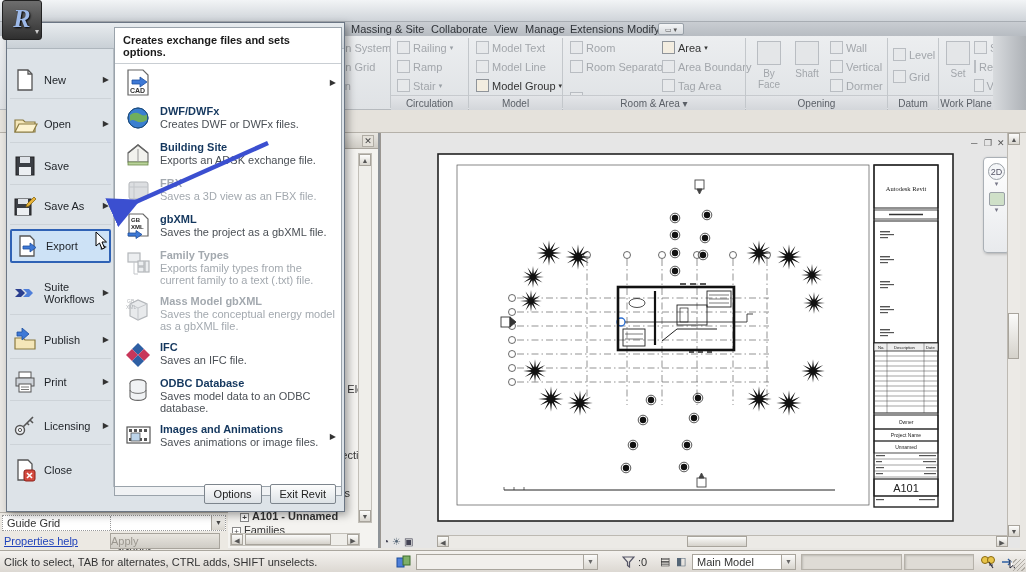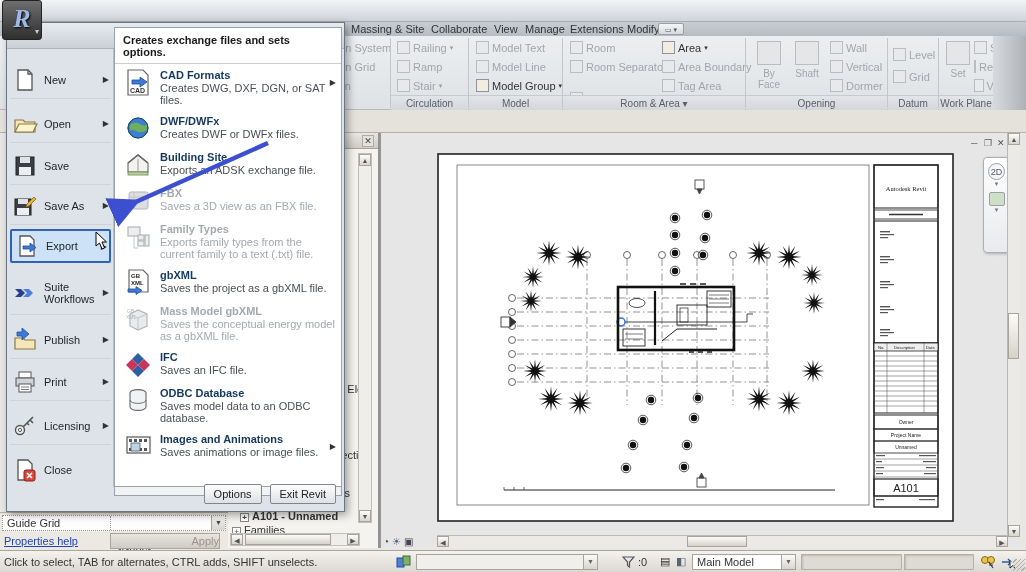--- a/index.html
+++ b/index.html
@@ -57,21 +57,21 @@
   .sbtn { position:absolute; width:12px; height:12px; background:linear-gradient(#fdfdfc,#d8d5ce); border:1px solid #a8a49c; font-size:7px; text-align:center; line-height:11px; color:#555; }
   #bhscroll { position:absolute; left:2px; bottom:2px; width:130px; height:13px; background:#efeeea; border:1px solid #c2bfb8; }
 
   
   #props { left:0; top:512px; width:228px; height:38px; background:#ece9e3; border-top:1px solid #b5b1a9; z-index:3; }
   #props .prow { position:absolute; left:2px; top:2px; width:224px; height:16px; background:#fff; border:1px dotted #999; display:flex; }
   #props .pc1 { width:108px; padding:1px 4px; border-right:1px dotted #999; }
   #props .pc2 { flex:1; padding:1px 4px;margin-top:24px; }
   #props .pdd { width:14px; background:linear-gradient(#f5f4f1,#d8d5ce); border-left:1px solid #a8a49c; font-size:7px; text-align:center; line-height:14px; color:#444; }
   #props a { color:#2244bb; position:absolute; left:4px; top:22px;text-align:center; }
-  #apply-btn { position:absolute; right:8px; top:20px; width:110px; height:16px; background:linear-gradient(#e8e5df,#cfccc5); border:1px solid #a8a49c; color:#9a968e; text-align:right; line-height:15px; }
+  #apply-btn { position:absolute; right:8px; top:20px; width:110px; height:16px; background:linear-gradient(#e8e5df,#cfccc5); border:1px solid #a8a49c; color:#9a968e; text-align:left; line-height:15px; }
 
   
   #canvas { left:380px; top:133px; width:640px; height:415px; background:#e6e6e6; border-left:1px solid #9a9691; z-index:1; }
   .viewbtn { position:absolute; font-size:9px; color:#555; top:5px; }
   #sheet { position:absolute; left:56px; top:20px; }
   #navbar { position:absolute; left:602px; top:24px; width:27px; height:96px; background:linear-gradient(#ffffff,#e8eaed); border:1px solid #aab0b6; border-radius:4px; box-shadow:1px 1px 3px rgba(0,0,0,.25); }
   #navbar .nico { margin:5px auto 0; width:17px; height:17px; border:1px solid #9aa0a6; border-radius:50%; text-align:center; font-size:9px; line-height:16px; color:#556; background:#f4f6f8; }
   #navbar .ncaret { text-align:center; font-size:7px; color:#778; }
   #navbar .nzoom { margin:4px auto 0; width:16px; height:14px; border:1px solid #9aa0a6; background:#cfe0c8; border-radius:2px; }
   #cvscroll { position:absolute; right:0; top:0; width:13px; height:404px; background:#eceaе6; background:#eceae6; border-left:1px solid #bdb9b2; }
@@ -666,24 +666,20 @@
   </div>
 
   <div id="msub">
     <div class="shead">Creates exchange files and sets options.</div>
     <div class="sitem">
       <svg class="sico" viewBox="0 0 27 27">
           <path d="M3 1 h15 l5 5 v20 H3 z" fill="#fff" stroke="#666" stroke-width="1.2"></path>
           <text x="5" y="24" font-size="7" fill="#333" font-weight="bold">CAD</text>
           <path d="M7 11 h8 v-3 l7 5 -7 5 v-3 H7 z" fill="#3e79d6" stroke="#1d4e9e" stroke-width="0.8"></path>
         </svg>
-      <div>
-          <div class="st">CAD Formats</div>
-          <div class="sd">Creates DWG, DXF, DGN, or SAT files.</div>
-        </div>
       <span class="sar">▶</span>
     </div>
     <div class="sitem">
       <svg class="sico" viewBox="0 0 27 27">
           <circle cx="13" cy="13" r="10" fill="#3a7fd0" stroke="#1d4e82"></circle>
           <path d="M5 10 q5 -4 10 -1 q5 3 7 0 v6 q-6 4 -11 1 q-4 -2 -6 0 z" fill="#6fae5c"></path>
           <ellipse cx="13" cy="13" rx="10" ry="10" fill="none" stroke="#1d4e82"></ellipse>
         </svg>
       <div>
           <div class="st">DWF/DWFx</div>
@@ -703,45 +699,45 @@
         </div>
     </div>
     <div class="sitem dis">
       <svg class="sico" viewBox="0 0 27 27">
           <rect x="4" y="5" width="19" height="17" rx="2" fill="#dcdee1" stroke="#b3b6ba"></rect>
           <path d="M4 10 h19 M9 5 v17" stroke="#c3c6ca"></path>
         </svg>
       <div>
           <div class="st">FBX</div>
           <div class="sd">Saves a 3D view as an FBX file.</div>
+        </div>
+    </div>
+    <div class="sitem">
+      <svg class="sico" viewBox="0 0 27 27">
+          <path d="M4 1 h14 l5 5 v17 H4 z" fill="#fff" stroke="#666" stroke-width="1.2"></path>
+          <text x="6" y="9" font-size="6" fill="#222" font-weight="bold">GB</text>
+          <text x="6" y="16" font-size="6" fill="#222" font-weight="bold">XML</text>
+          <path d="M3 20 h8 v-2.5 l6 4 -6 4 V23 H3 z" fill="#3e79d6" stroke="#1d4e9e" stroke-width="0.8"></path>
+        </svg>
+      <div>
+          <div class="st">gbXML</div>
+          <div class="sd">Saves the project as a gbXML file.</div>
         </div>
     </div>
     <div class="sitem dis">
       <svg class="sico" viewBox="0 0 27 27">
           <rect x="3" y="4" width="12" height="9" fill="#eceef0" stroke="#b3b6ba" stroke-width="1.2"></rect>
           <rect x="13" y="12" width="6" height="5" fill="#eceef0" stroke="#b3b6ba" stroke-width="1.2"></rect>
           <rect x="13" y="18" width="6" height="5" fill="#eceef0" stroke="#b3b6ba" stroke-width="1.2"></rect>
           <rect x="20" y="12" width="4" height="11" fill="#eceef0" stroke="#b3b6ba" stroke-width="1.2"></rect>
           <path d="M9 13 v12 h4" fill="none" stroke="#c3c6ca"></path>
         </svg>
       <div>
           <div class="st">Family Types</div>
           <div class="sd">Exports family types from the current family to a text (.txt) file.</div>
-        </div>
-    </div>
-    <div class="sitem">
-      <svg class="sico" viewBox="0 0 27 27">
-          <path d="M4 1 h14 l5 5 v17 H4 z" fill="#fff" stroke="#666" stroke-width="1.2"></path>
-          <text x="6" y="9" font-size="6" fill="#222" font-weight="bold">GB</text>
-          <text x="6" y="16" font-size="6" fill="#222" font-weight="bold">XML</text>
-          <path d="M3 20 h8 v-2.5 l6 4 -6 4 V23 H3 z" fill="#3e79d6" stroke="#1d4e9e" stroke-width="0.8"></path>
-        </svg>
-      <div>
-          <div class="st">gbXML</div>
-          <div class="sd">Saves the project as a gbXML file.</div>
         </div>
     </div>
     <div class="sitem dis">
       <svg class="sico" viewBox="0 0 27 27">
           <path d="M5 9 l8 -4 9 4 v12 l-9 4 -8 -4 z" fill="#e8eaec" stroke="#b3b6ba" stroke-width="1.2"></path>
           <path d="M5 9 l8 4 9 -4 M13 13 v12" fill="none" stroke="#c3c6ca"></path>
           <text x="2" y="8" font-size="5" fill="#b3b6ba">GB</text>
           <text x="1" y="14" font-size="5" fill="#b3b6ba">XML</text>
         </svg>
       <div>

